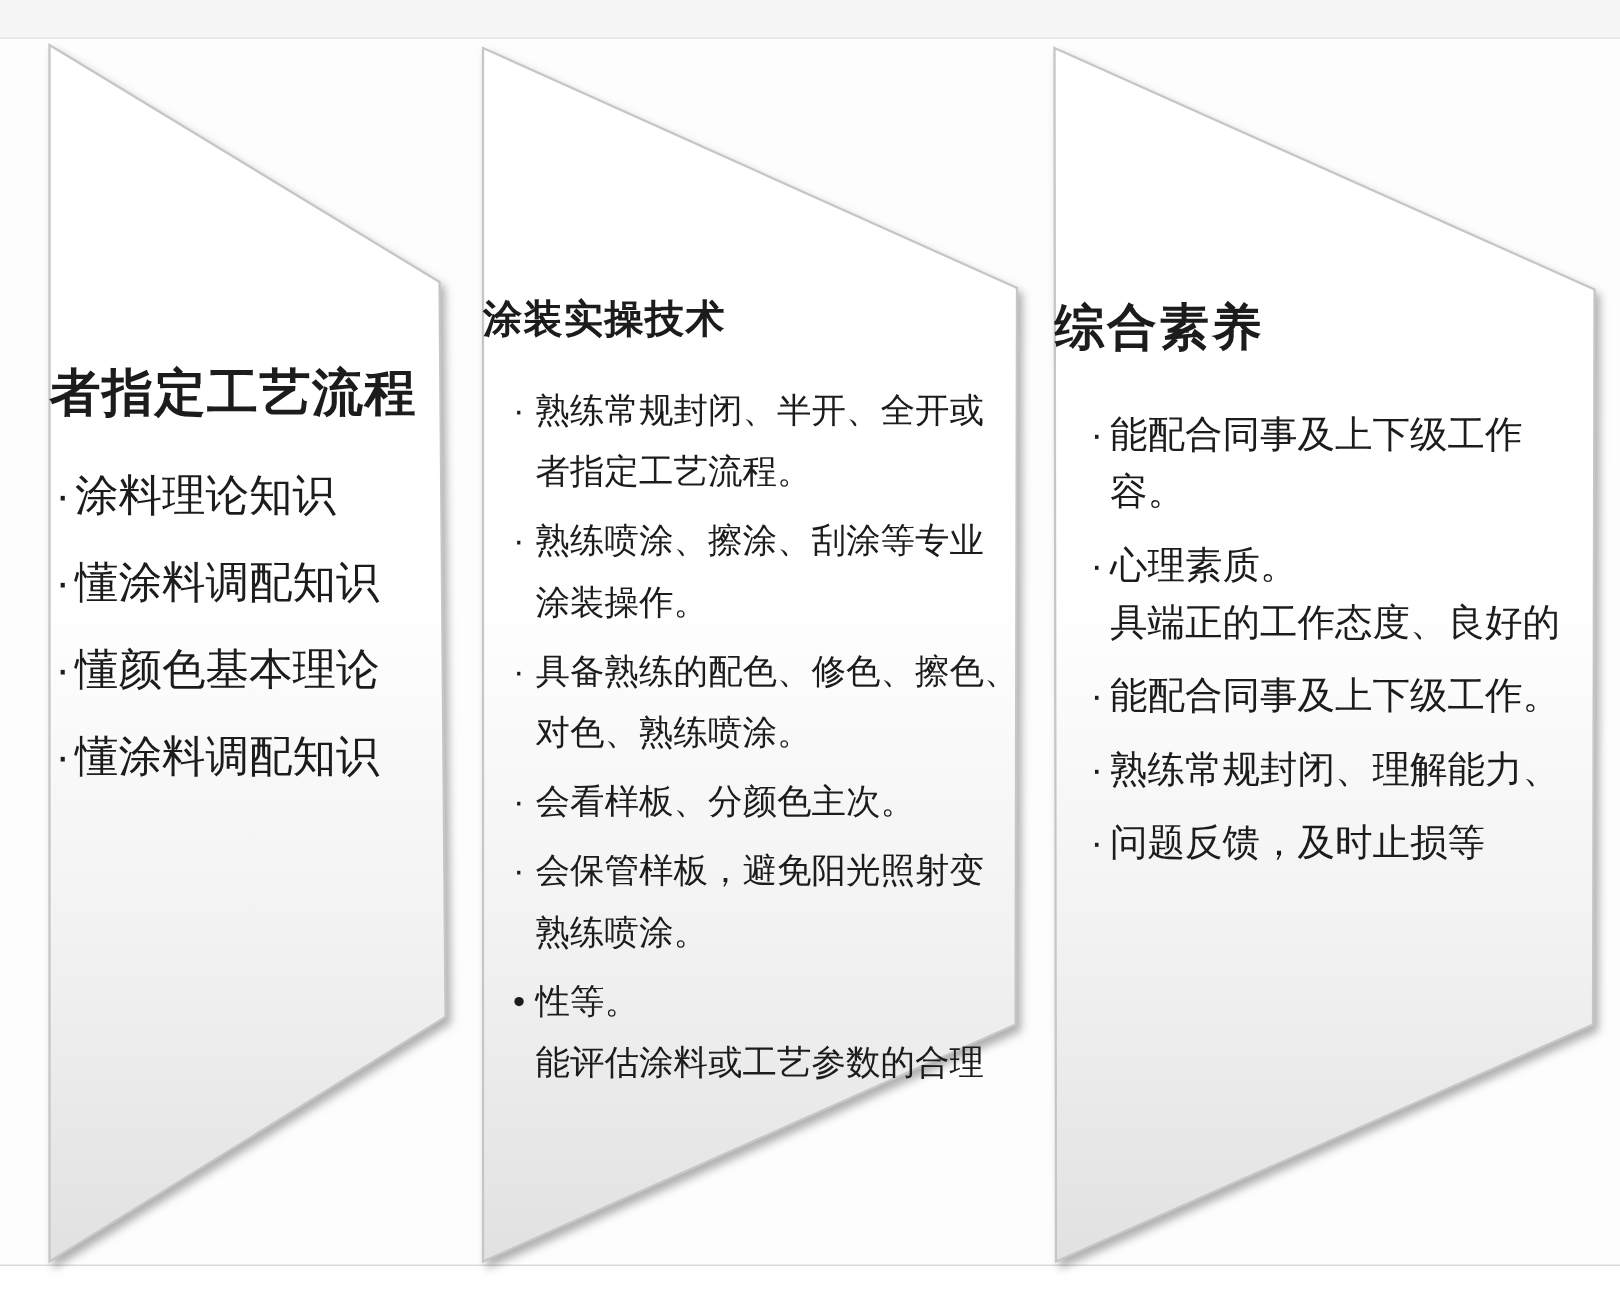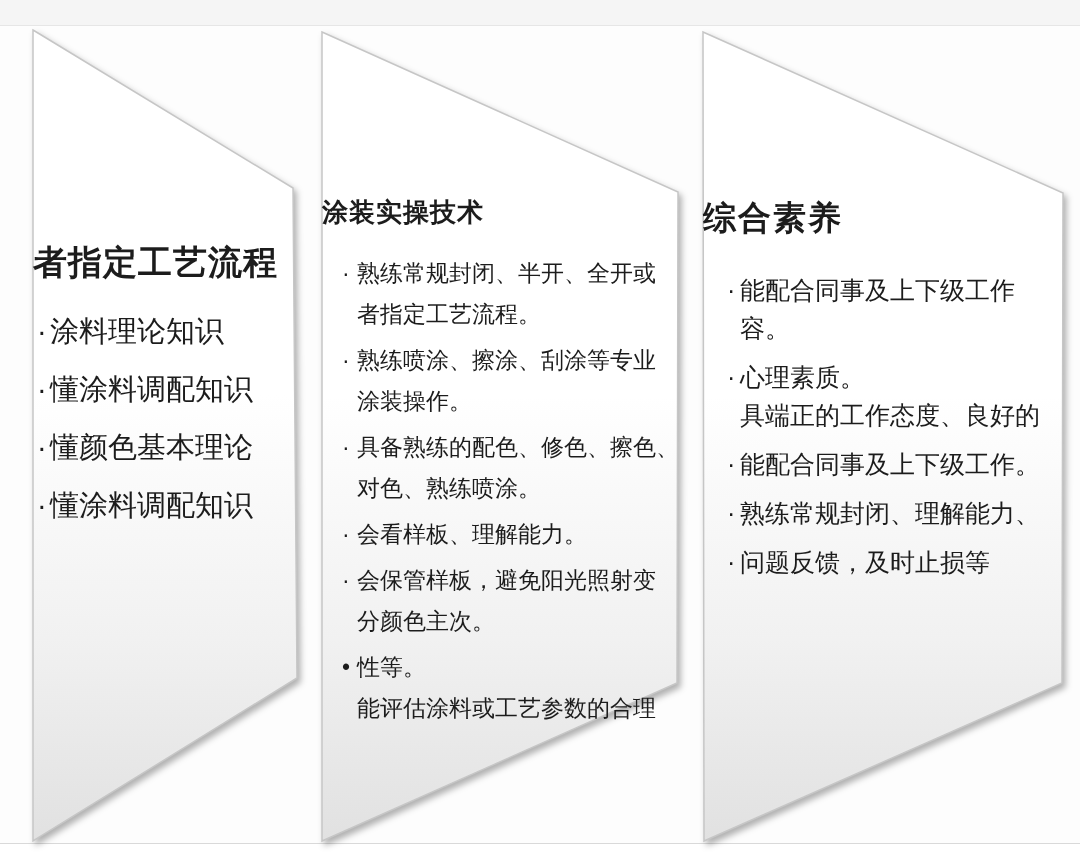--- a/index.html
+++ b/index.html
@@ -125,28 +125,28 @@
       <div class="bullet">
         <span class="marker">·</span>
         <span class="lines">
           <span class="ln">具备熟练的配色、修色、擦色、</span>
           <span class="ln">对色、熟练喷涂。</span>
         </span>
       </div>
       <div class="bullet">
         <span class="marker">·</span>
         <span class="lines">
-          <span class="ln">会看样板、理解能力。</span>
+          <span class="ln">会看样板、分颜色主次。</span>
         </span>
       </div>
       <div class="bullet">
         <span class="marker">·</span>
         <span class="lines">
           <span class="ln">会保管样板，避免阳光照射变</span>
-          <span class="ln">分颜色主次。</span>
+          <span class="ln">熟练喷涂。</span>
         </span>
       </div>
       <div class="bullet">
         <span class="marker">•</span>
         <span class="lines">
           <span class="ln">性等。</span>
           <span class="ln">能评估涂料或工艺参数的合理</span>
         </span>
       </div>
     </div>

